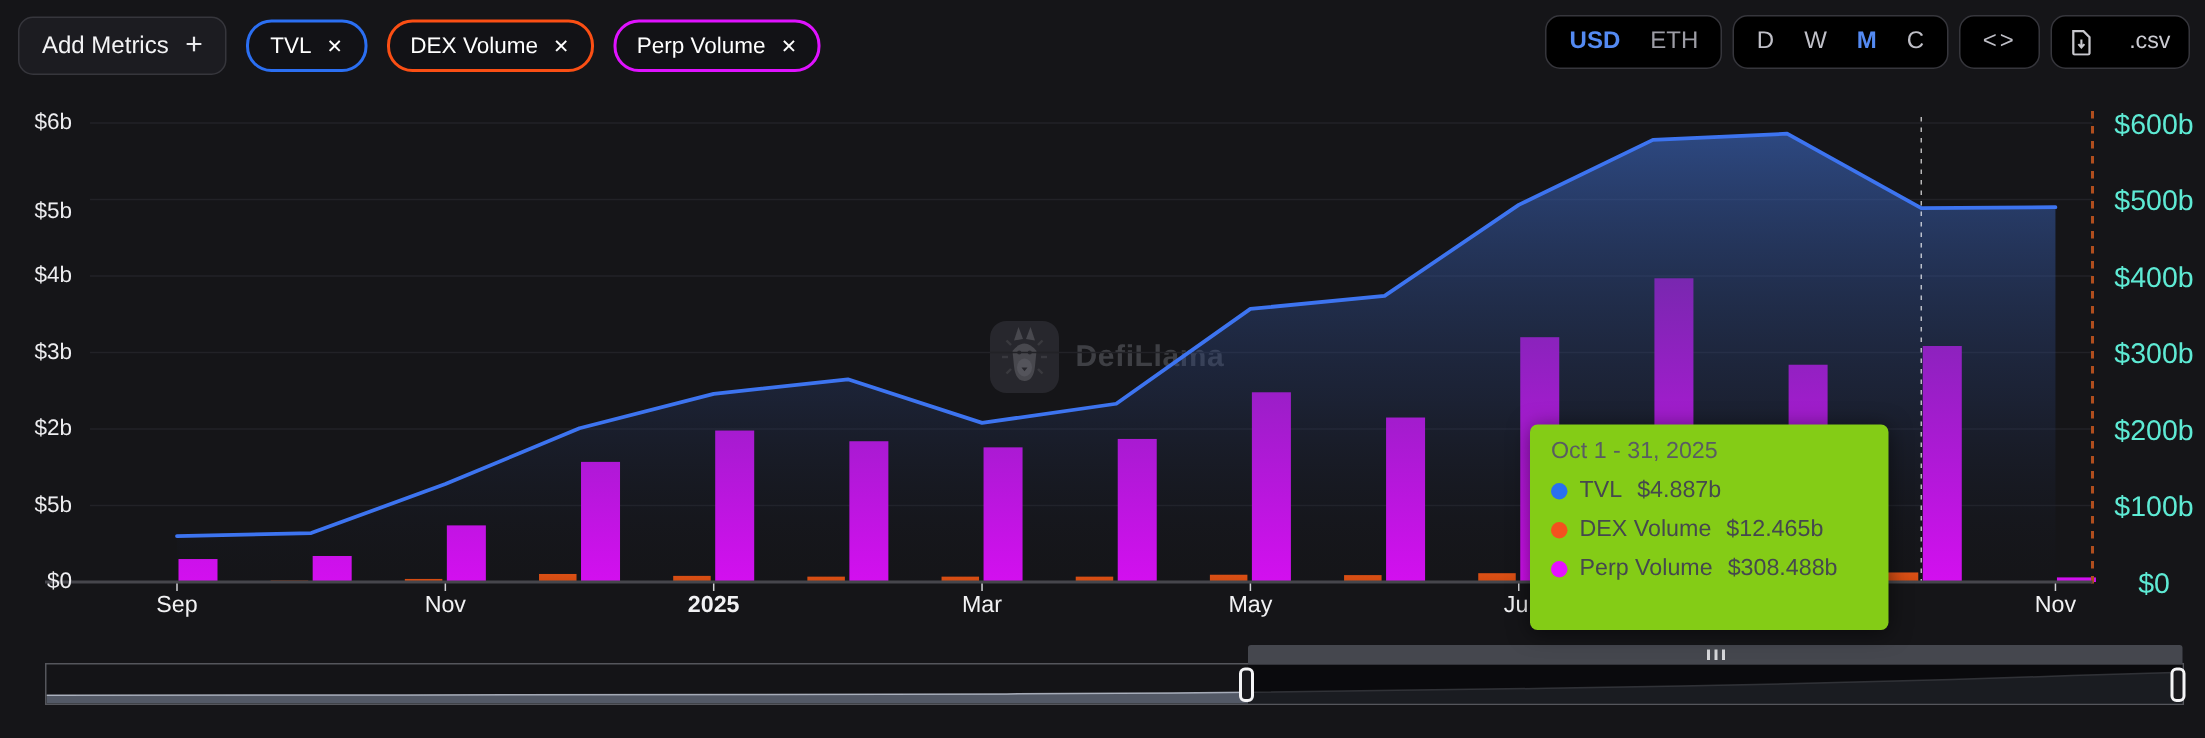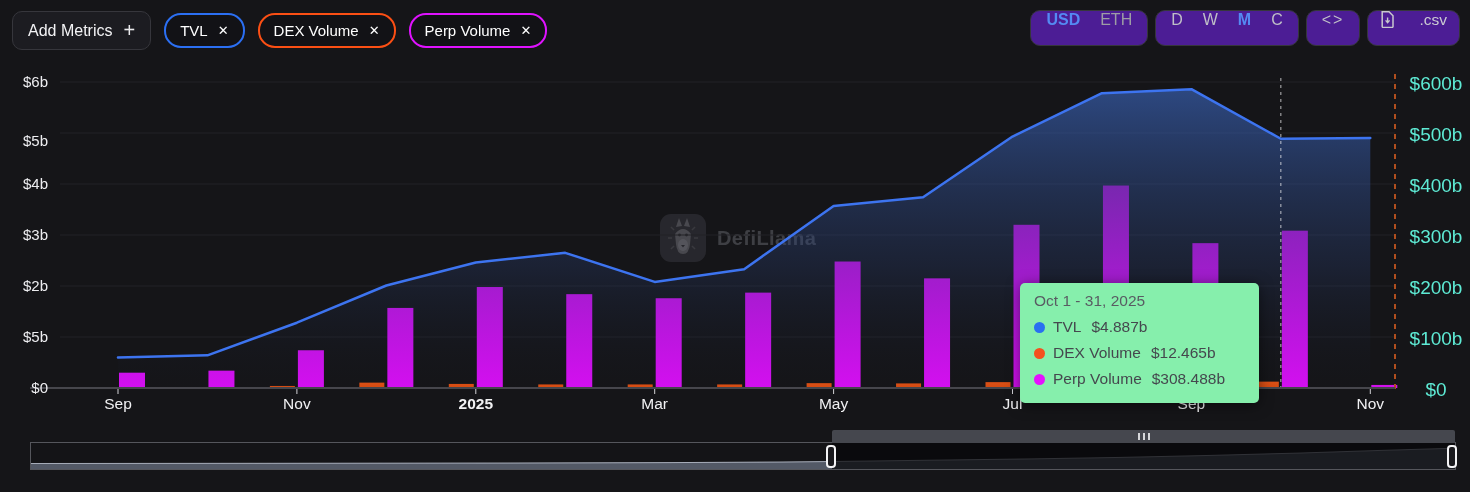--- a/index.html
+++ b/index.html
@@ -8,42 +8,42 @@
 
   
   .hdr-left{position:absolute;left:12px;top:11px;display:flex;align-items:center;gap:13px;z-index:20;}
   .add-metrics{display:flex;align-items:center;gap:11px;background:#1c1c21;border:1px solid #36363c;
        border-radius:10px;padding:0 15px;height:37px;font-size:16px;color:#f3f3f5;cursor:pointer;}
   .add-plus{font-size:20px;color:#e9e9ec;font-weight:400;}
   .pill{display:flex;align-items:center;gap:10px;height:31px;padding:0 14px;border-radius:17px;
        border:2px solid #888;background:#121216;font-size:15px;color:#fff;cursor:pointer;}
   .pill .x{font-size:13px;color:#fff;}
   .hdr-right{position:absolute;right:10px;top:10px;display:flex;align-items:center;gap:7px;z-index:20;}
-  .seg{display:flex;border:1px solid #36363c;border-radius:10px;height:36px;
-       padding:0 5px;background:#4c1d95;box-sizing:border-box;}
+  .seg{display:flex;align-items:center;border:1px solid #36363c;border-radius:10px;height:36px;
+       padding:0 5px;background:#000000;box-sizing:border-box;}
   .seg .opt{padding:0 10px;font-size:16px;color:#bfbfc7;cursor:pointer;}
   .seg .opt.sel{color:#548af2;font-weight:bold;}
   .seg .opt.dim{color:#9d9da5;}
   .code-glyph{letter-spacing:2px;font-size:15px;color:#cbcbd2;}
   .csv-label{font-size:15.5px;color:#cbcbd2;}
   .csv-btn{gap:24px;padding:0 12px;cursor:pointer;}
 
   
   #watermark{position:absolute;left:660px;top:214px;display:flex;align-items:center;gap:11px;z-index:1;opacity:.75;}
   #watermark .wm-text{font-size:20px;font-weight:bold;color:rgba(185,188,198,.34);letter-spacing:.4px;}
   #chart-svg{position:absolute;left:0;top:55px;z-index:2;}
   #labels{position:absolute;left:0;top:0;width:1470px;height:392px;z-index:3;pointer-events:none;}
   .ylab{position:absolute;left:0;width:48px;text-align:right;font-size:15px;color:#ededf0;}
   .ylab-r{position:absolute;left:1404px;width:64px;text-align:center;font-size:19px;color:#5eead4;}
   .xlab{position:absolute;width:90px;text-align:center;font-size:15.5px;color:#f1f1f3;}
   .xlab.bold{font-weight:bold;}
 
   
-  .tooltip{position:absolute;left:1020px;top:283px;width:211px;background:#86efac;border-radius:5px;
-       box-shadow:0 2px 14px rgba(0,0,0,.5);padding:9px 14px 11px;z-index:10;}
+  .tooltip{position:absolute;left:1020px;top:283px;width:211px;background:#84cc16;border-radius:5px;
+       box-shadow:0 2px 14px rgba(0,0,0,.5);padding:9px 14px 28px;z-index:10;}
   .tt-title{font-size:15.5px;color:#595c63;margin-bottom:4px;}
   .tt-row{display:flex;align-items:center;font-size:15.5px;color:#45484e;line-height:26px;white-space:nowrap;}
   .tt-dot{width:11px;height:11px;border-radius:50%;margin-right:8px;flex:none;background:#888;}
   .tt-val{margin-left:10px;}
 
   
   .brush-track{position:absolute;left:30px;top:442px;width:1426px;height:28px;border:1px solid #55565c;
        box-sizing:border-box;z-index:4;background:#141417;}
   .brush-sel-overlay{position:absolute;left:801px;top:0;width:623px;height:26px;background:rgba(7,7,10,.74);}
   .brush-topbar{position:absolute;left:832px;top:430px;width:623px;height:13px;background:#45474e;

